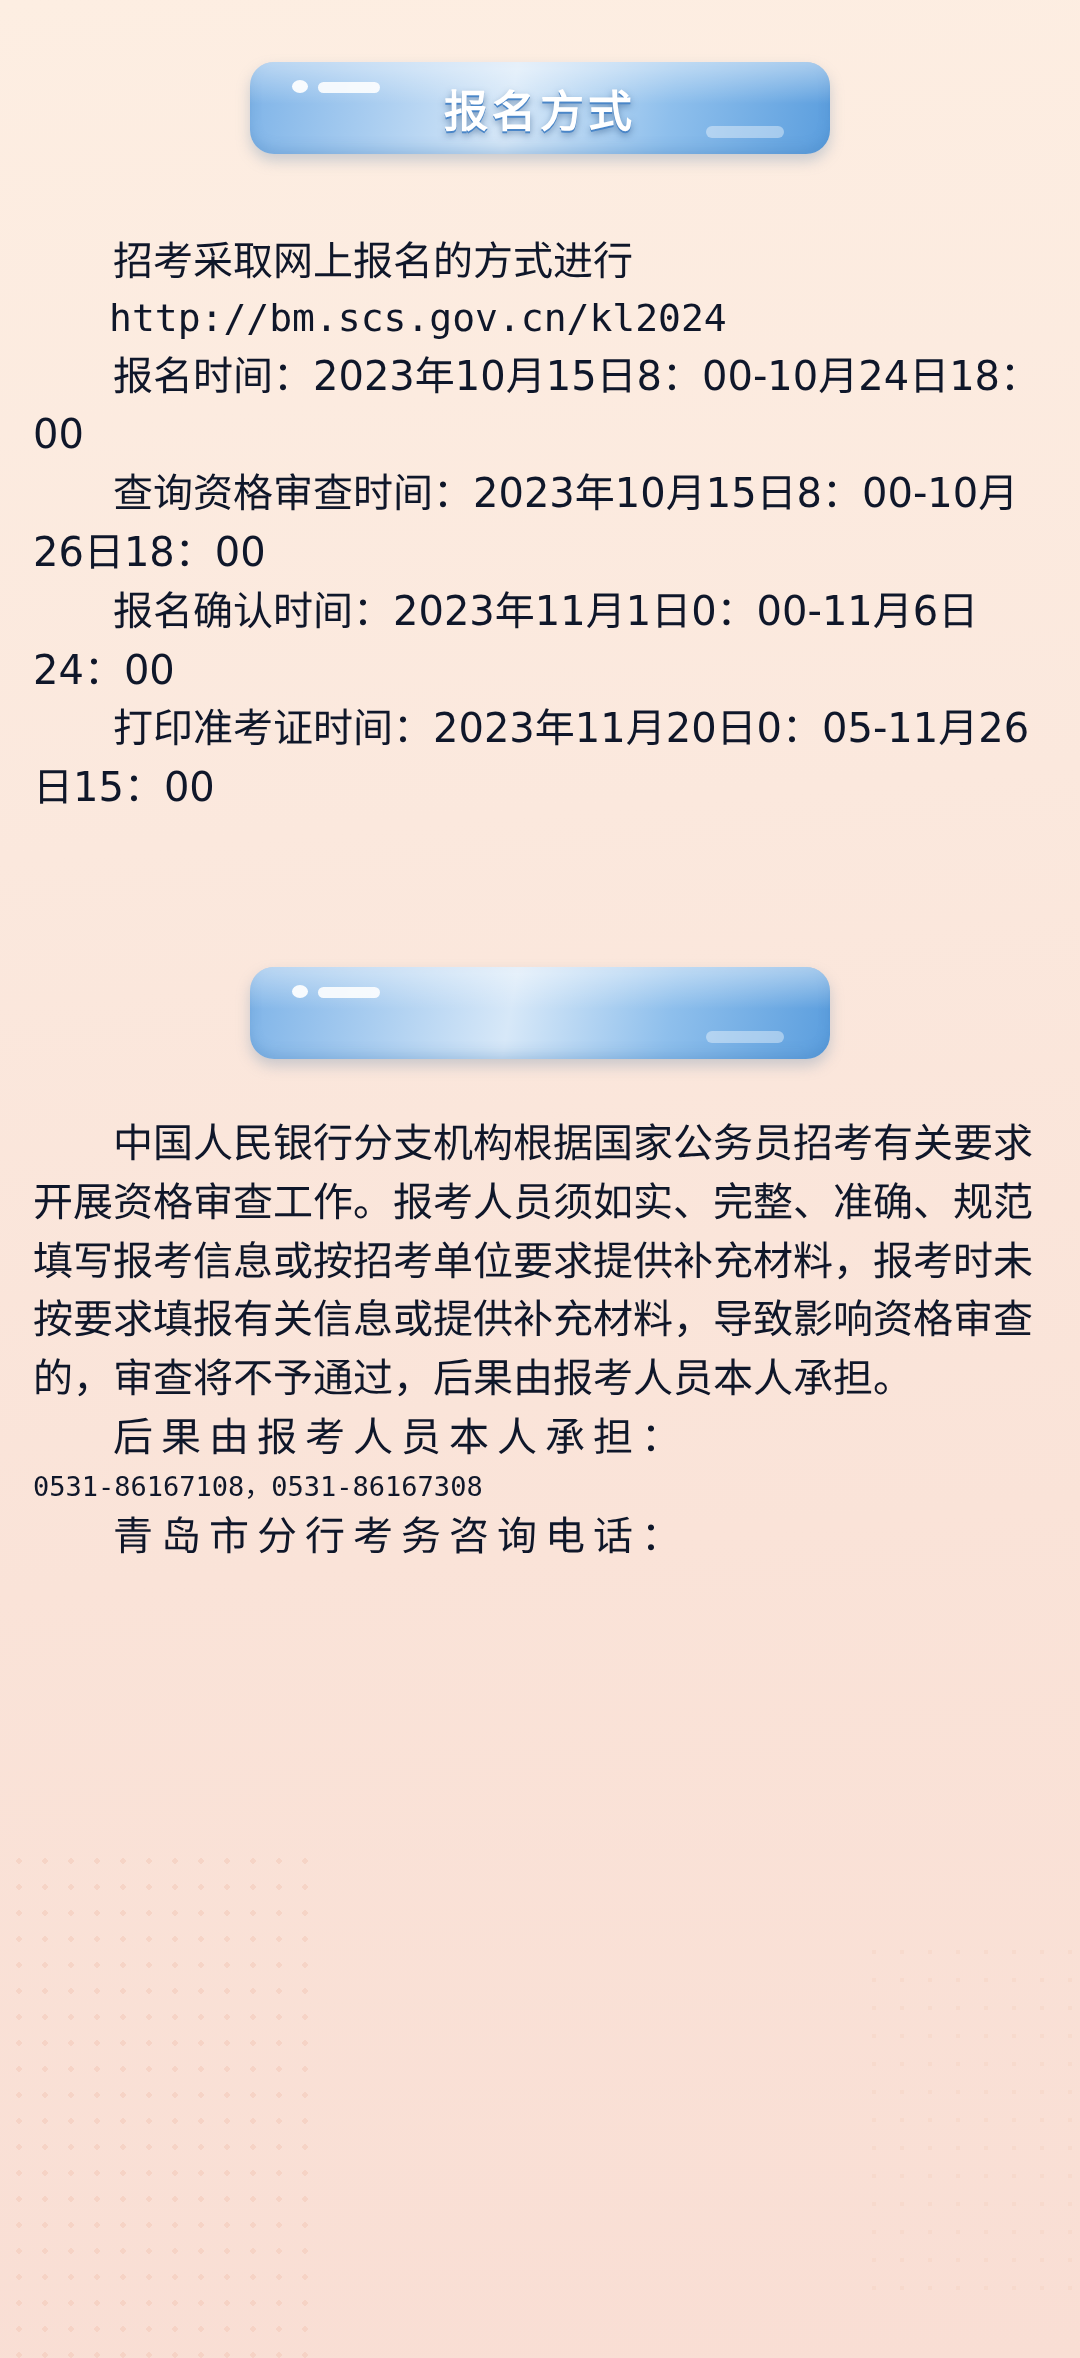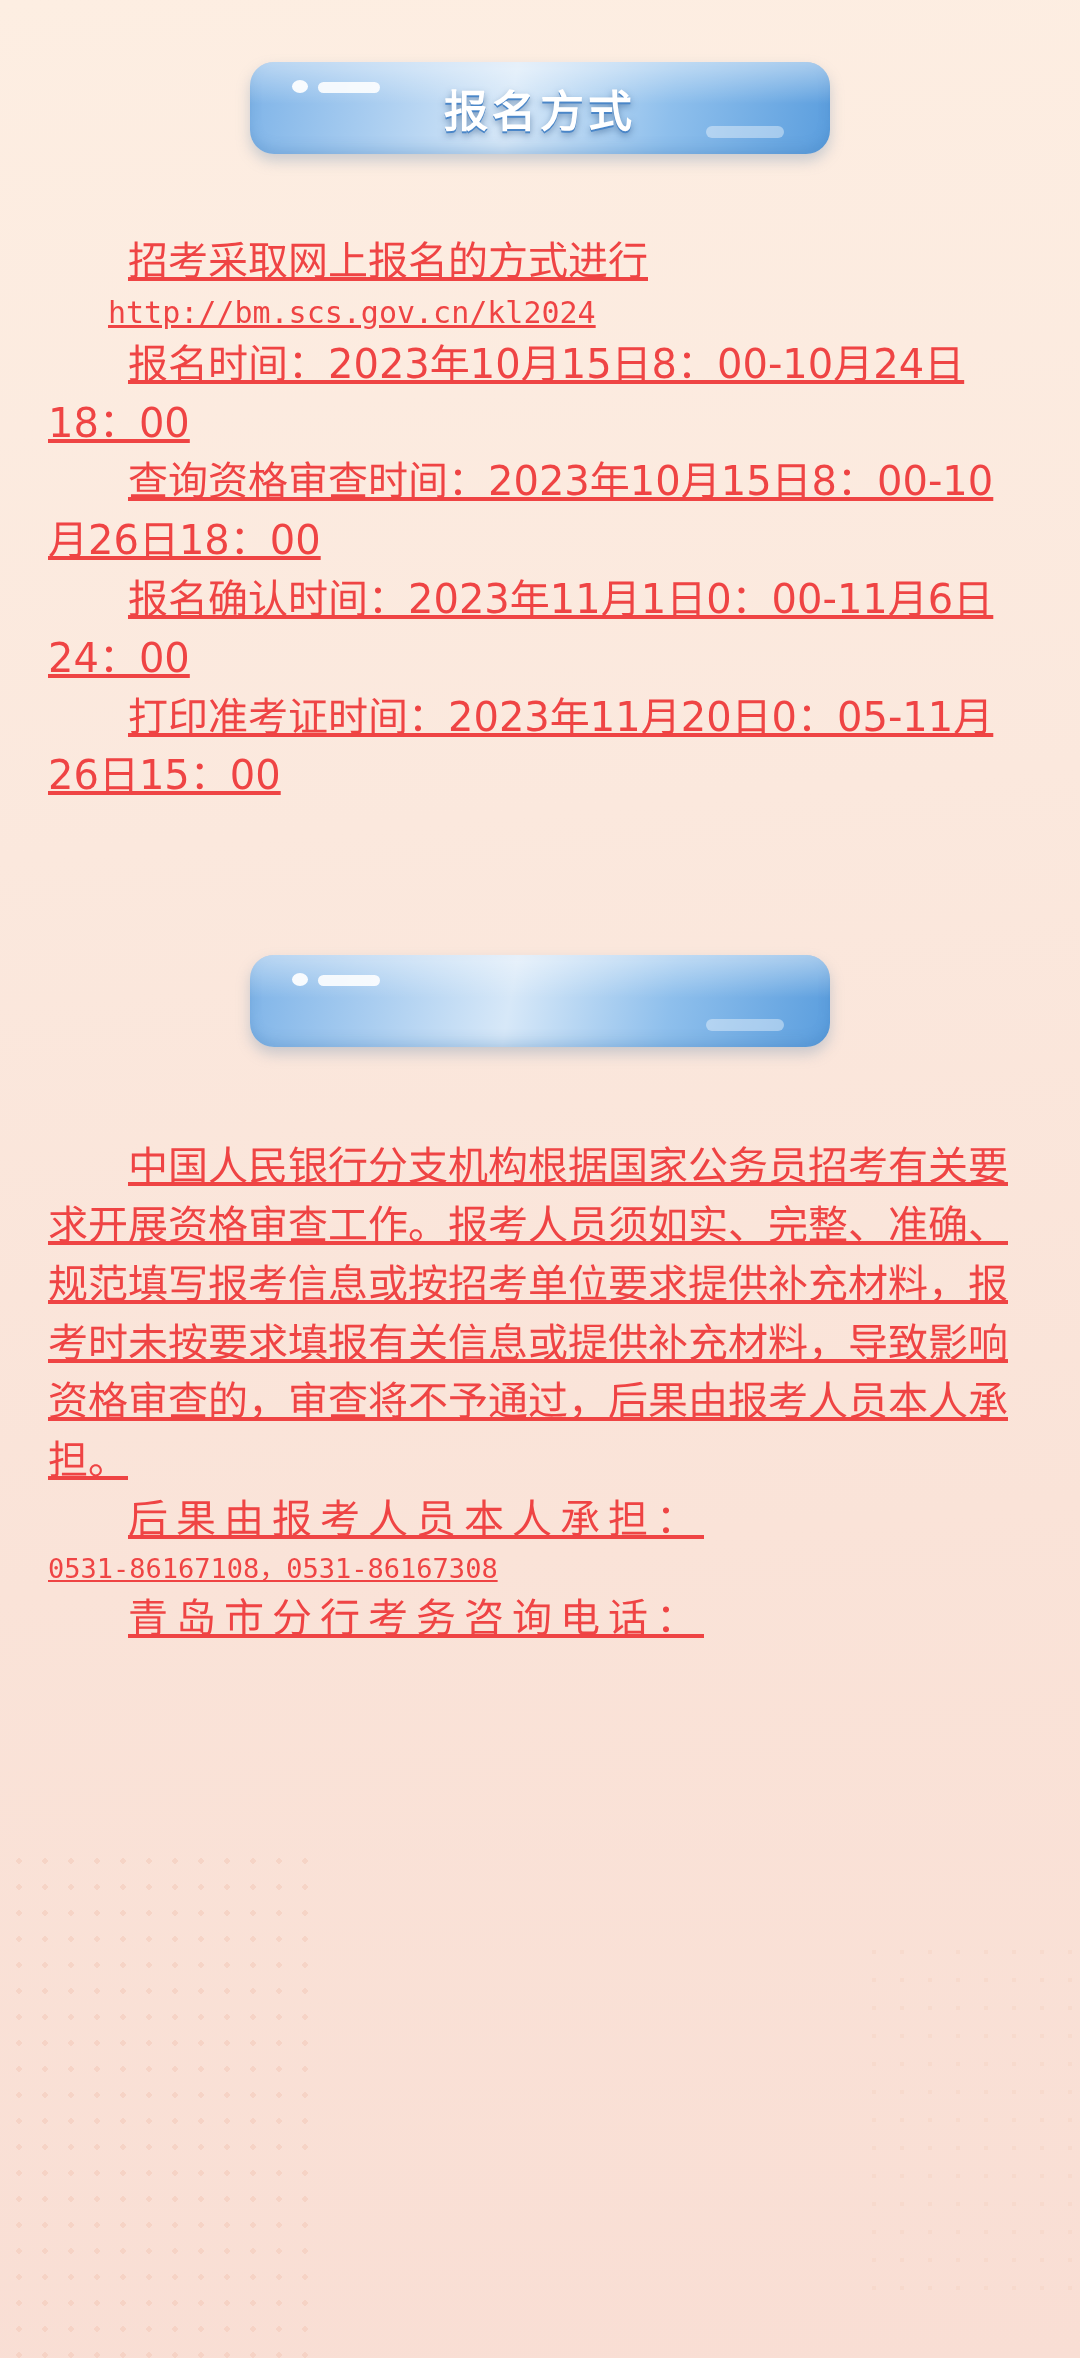--- a/index.html
+++ b/index.html
@@ -105,48 +105,47 @@
     letter-spacing: 4px;
     color: #ffffff;
     text-shadow:
       0 2px 0 #4a86c8,
       0 4px 7px rgba(40, 80, 130, .55);
     font-family: "DejaVu Sans", "Liberation Sans", sans-serif;
   }
 
   
   .body-block {
-    padding: 0 48px;
-    color: #ef4444;
+    padding: 0 33px;
+    color: #0f172a;
     font-size: 40px;
     line-height: 1.47;
     font-family: "DejaVu Sans", "Liberation Sans", sans-serif;
-    text-decoration: underline;
   }
   .body-block p {
     margin: 0;
   }
   .indent { text-indent: 2em; }
   .mono-url {
     font-family: "DejaVu Sans Mono", "Liberation Mono", monospace;
     letter-spacing: 0px;
-    font-size: 30px;
+    font-size: 38px;
   }
   .spaced {
     letter-spacing: 8px;
   }
   .tel-line {
     font-family: "DejaVu Sans Mono", "Liberation Mono", monospace;
     font-size: 27px;
   }
 
   .sec-registration { padding-top: 62px; }
   .reg-text { margin-top: 78px; }
   .sec-other { padding-top: 0; margin-top: 150px; }
-  .other-text { margin-top: 90px; }
+  .other-text { margin-top: 55px; }
 </style>
 </head>
 <body>
 
 <div class="dots-deco"></div>
 <div class="dots-deco-2"></div>
 
 <div class="page">
 
   <div class="sec-registration">

